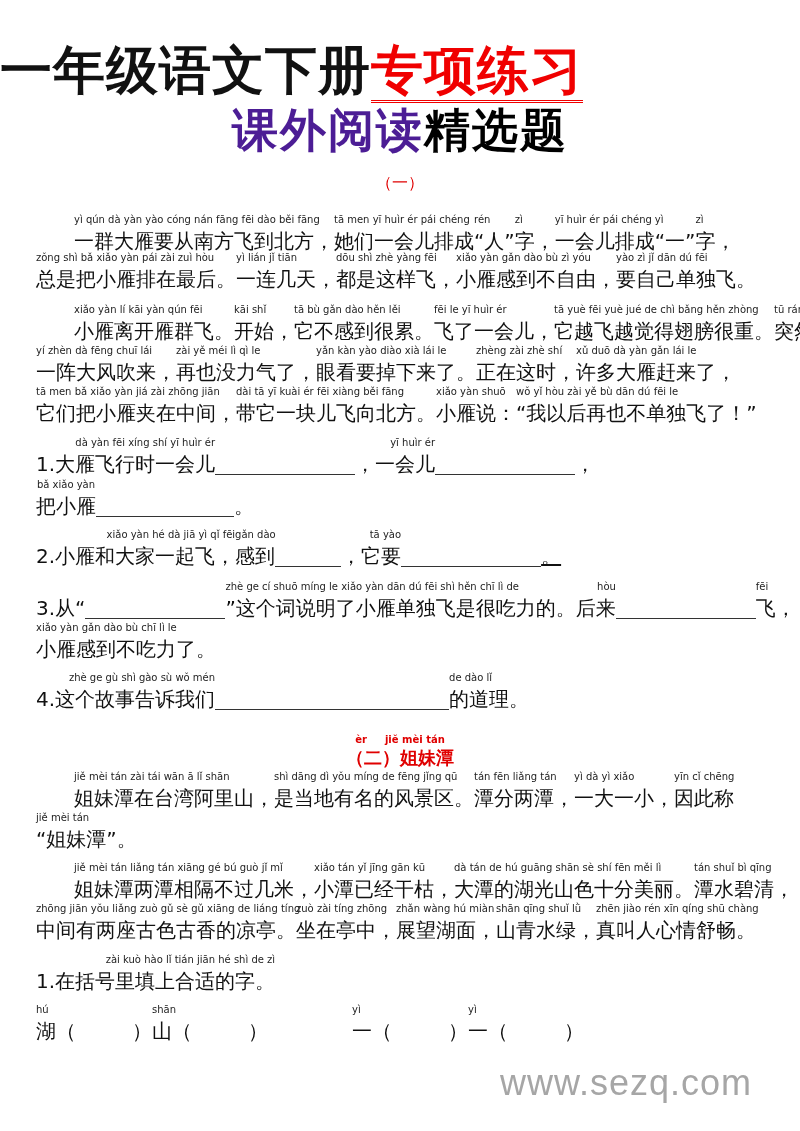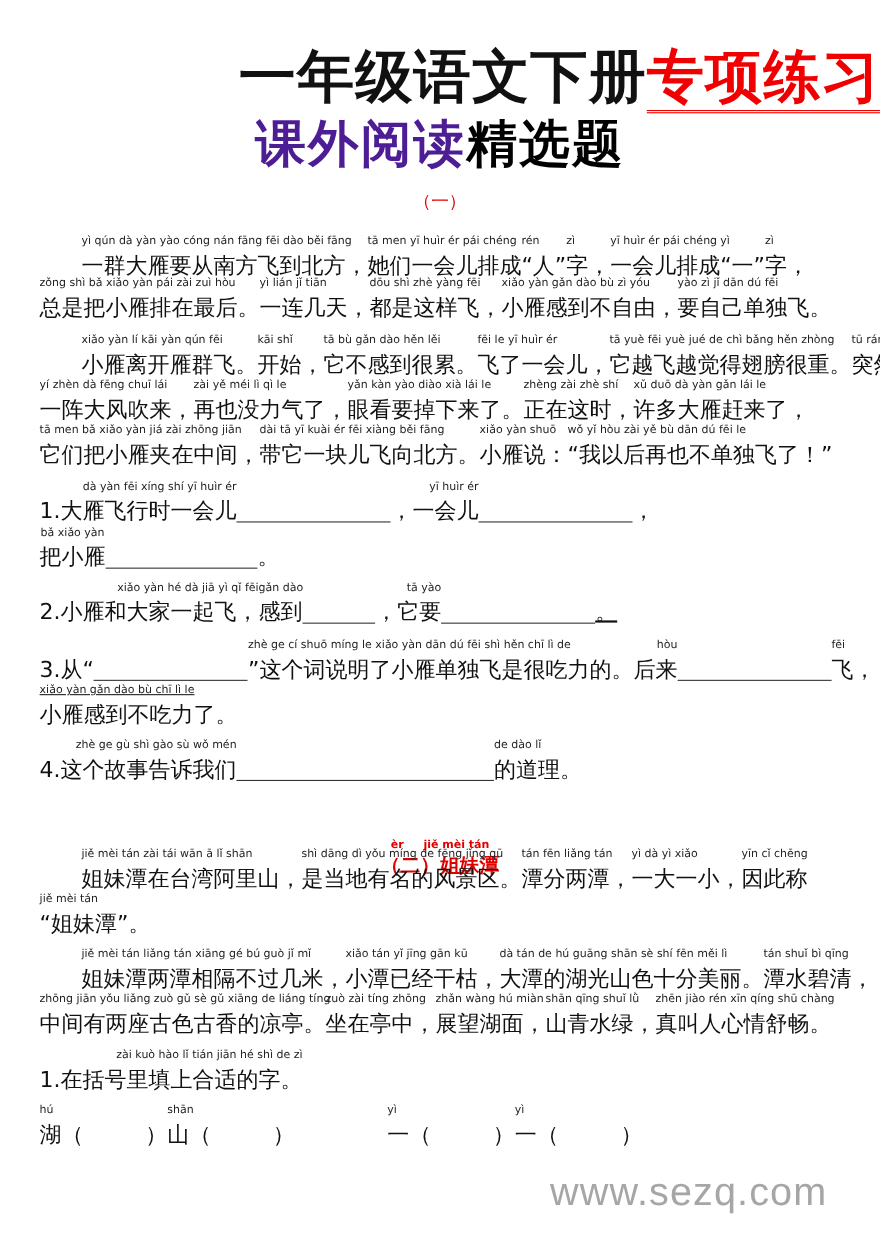--- a/index.html
+++ b/index.html
@@ -1,34 +1,34 @@
 <!DOCTYPE html>
 <html><head>
 <meta charset="utf-8">
 <style>
   html, body { margin: 0; padding: 0; background: #ffffff; }
   body { width: 800px; height: 1131px; position: relative; overflow: hidden;
          font-family: "DejaVu Sans", "Liberation Sans", sans-serif; color: #111; }
-  .title1 { position: absolute; top: 40px; left: 0; width: 800px; text-align: right;
+  .title1 { position: absolute; top: 40px; left: 0; width: 800px; text-align: left;
             font-size: 52px; font-weight: 900; letter-spacing: 1px; line-height: 60px; }
   .title1 .black { color: #111; }
   .title1 .red { color: #f00000; border-bottom: 3px double #f00000; padding-bottom: 0px; }
   .title2 { position: absolute; top: 102px; left: 0; width: 800px; text-align: center;
             font-size: 46px; font-weight: 900; line-height: 56px; letter-spacing: 2px; }
   .title2 .orange { color: #4c1d95; }
   .title2 .teal { color: #000000; }
   .sec1 { position: absolute; top: 173px; left: 0; width: 800px; text-align: center;
           color: #e00000; font-size: 16px; }
   .line { position: absolute; left: 0; white-space: nowrap; font-size: 20px; line-height: 22px; }
   .line .seg { display: inline-block; position: relative; vertical-align: bottom; }
   .line .py { position: absolute; left: 0; right: 0; top: -16px; font-size: 10px; line-height: 12px;
               color: #222; white-space: nowrap; }
   .blank { display: inline-block; border-bottom: 1.5px solid #333; height: 20px; vertical-align: bottom; }
   .sec2 { position: absolute; top: 734px; left: 0; width: 800px; text-align: center;
-          color: #e00000; font-weight: bold; font-size: 18px; margin-top: 29px; }
+          color: #e00000; font-weight: bold; font-size: 18px; }
   .sec2 .py { font-size: 10px; display: block; line-height: 12px; }
   .watermark { position: absolute; left: 500px; top: 1062px; font-size: 36px; color: #a6a6a6;
                font-family: "Liberation Sans", sans-serif; letter-spacing: 1px; }
 </style>
 </head>
 <body>
 
 <div class="title1">
   <span class="black">一年级语文下册</span><span class="red">专项练习</span>
 </div>
@@ -55,21 +55,21 @@
   </div>
 
   <div class="line" style="top:545px; left:36px;text-decoration:underline;">
     <span class="seg"><span class="py" style="text-align:right;">xiǎo yàn hé dà jiā yì qǐ fēi</span><span>2.</span><span>小雁和大家一起飞，</span></span><span class="seg"><span class="py">gǎn dào</span><span>感到</span></span><span class="blank" style="width:66px"></span><span class="seg"><span class="py" style="text-align:right;">tā yào</span><span>，它要</span></span><span class="blank" style="width:140px"></span><span>。</span>
   </div>
 
   <div class="line" style="top:597px; left:36px;">
     <span>3.</span><span>从“</span><span class="blank" style="width:140px"></span><span class="seg"><span class="py">zhè ge cí shuō míng le xiǎo yàn dān dú fēi shì hěn chī lì de</span><span>”这个词说明了小雁单独飞是很吃力的。</span></span><span class="seg"><span class="py" style="text-align:right;">hòu</span><span>后来</span></span><span class="blank" style="width:140px"></span><span class="seg"><span class="py">fēi</span><span>飞，</span></span>
   </div>
   <div class="line" style="top:638px; left:36px;">
-    <span class="seg"><span class="py" style="text-align:left;text-decoration:underline;">xiǎo yàn gǎn dào bù chī lì le</span><span>小雁感到不吃力了。</span></span>
+    <span class="seg"><span class="py" style="text-align:left;">xiǎo yàn gǎn dào bù chī lì le</span><span>小雁感到不吃力了。</span></span>
   </div>
 
   <div class="line" style="top:688px; left:36px;">
     <span class="seg"><span class="py" style="text-align:right;">zhè ge gù shì gào sù wǒ mén</span><span>4.</span><span>这个故事告诉我们</span></span><span class="blank" style="width:234px"></span><span class="seg"><span class="py">de dào lǐ</span><span>的道理。</span></span>
   </div>
 </div>
 
 <div class="sec2">
   <span class="py" style="position:relative; left:0;"><span style="margin-right:18px;">èr</span><span>jiě mèi tán</span></span>
   <span>（二）姐妹潭</span>

